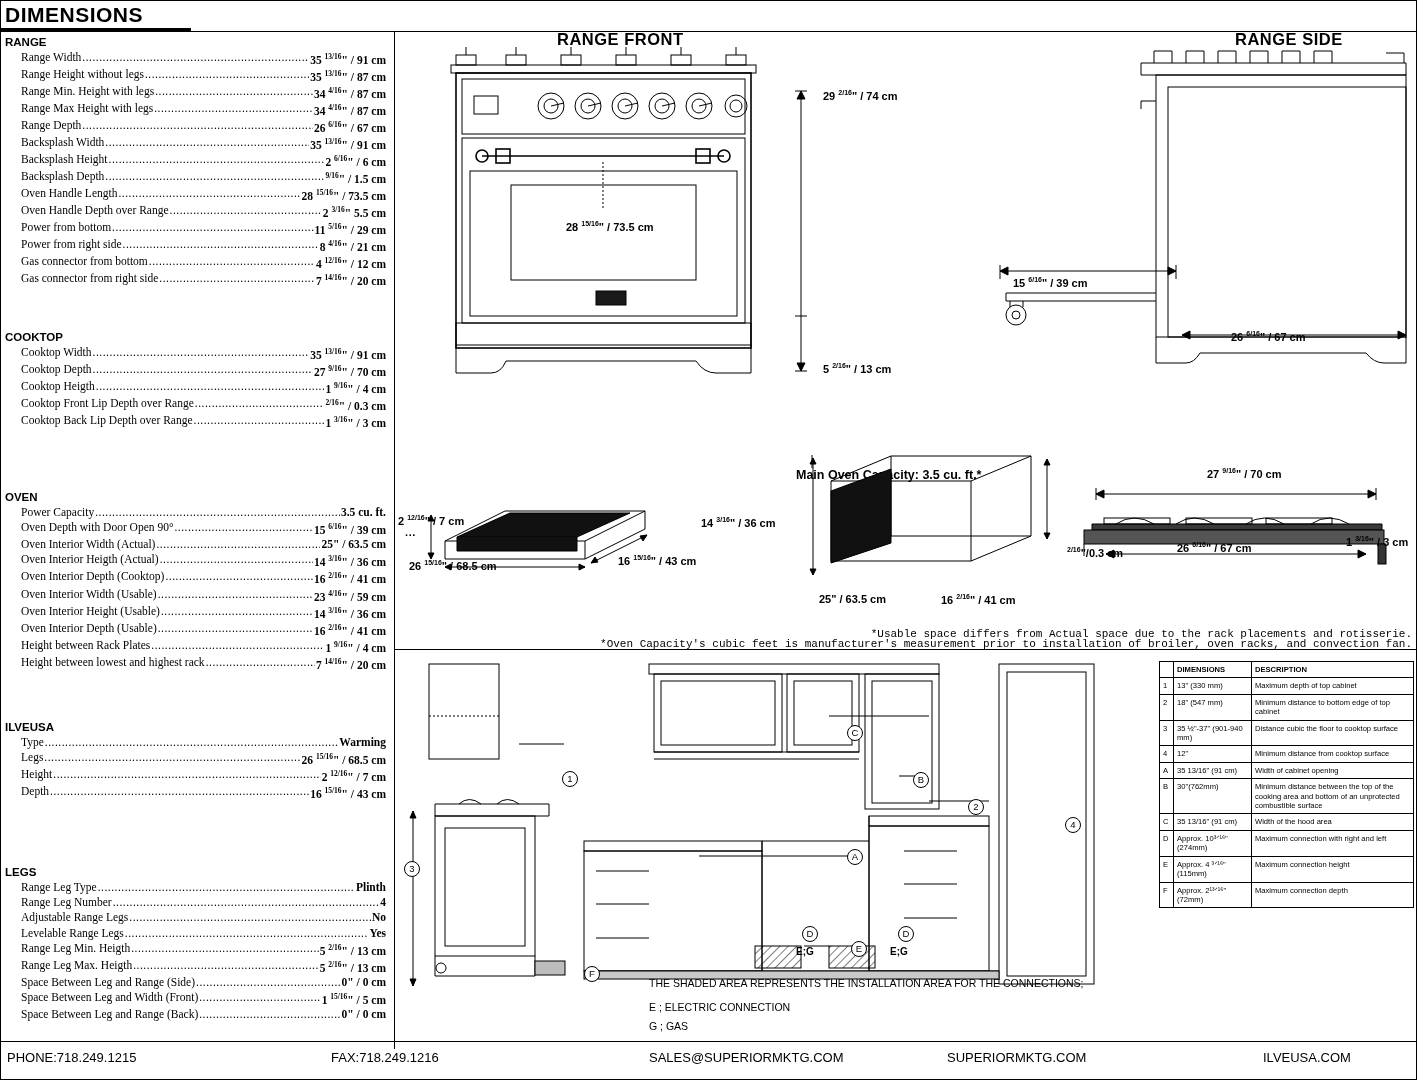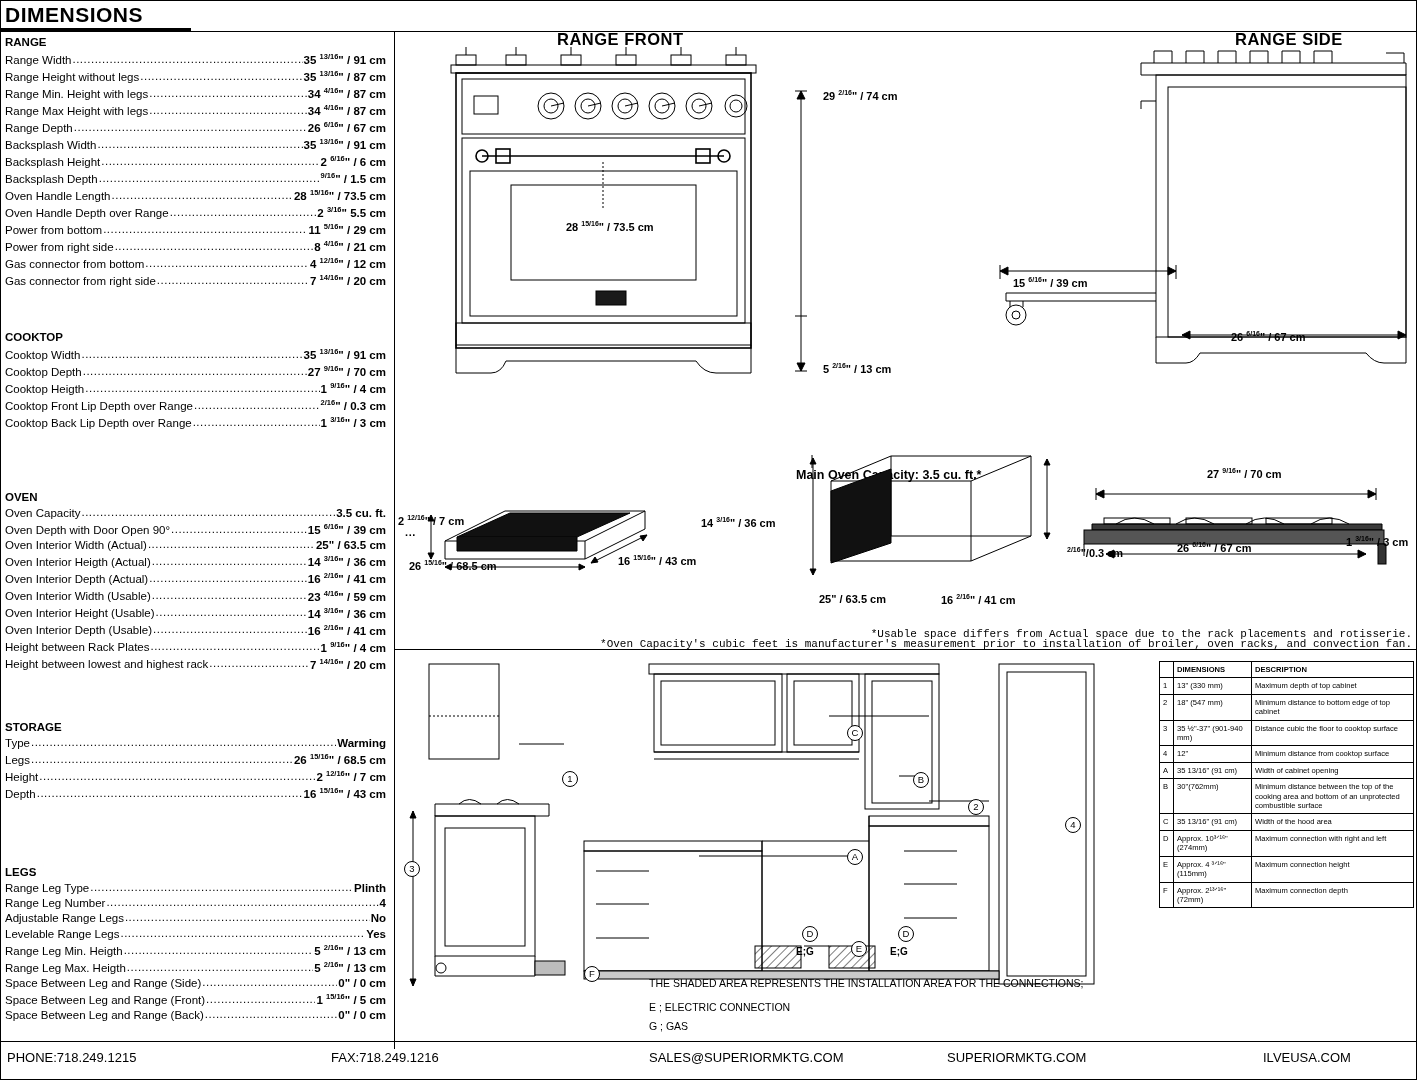--- a/index.html
+++ b/index.html
@@ -18,23 +18,23 @@
   .title {
     position:absolute; left:4px; top:2px;
     font-size:21px; font-weight:bold; letter-spacing:0.5px;
   }
   .title-rule { position:absolute; left:0; top:27px; width:190px; height:3px; background:#000; }
 
   
   .left-col { position:absolute; left:0; top:30px; width:393px; height:1020px; }
   .sec-head { font-size:11.5px; font-weight:bold; margin:0 0 2px 4px; }
   .spec-row {
-    display:flex; align-items:flex-end;
+    display:flex; align-items:flex-start;
     font-size:11.5px; line-height:14.2px;
-    margin:0 8px 0 4px; white-space:nowrap;
+    margin:0 8px 0 20px; white-space:nowrap;font-family:Liberation Serif, serif;
   }
   .spec-label { flex:0 0 auto; }
   .spec-dots { flex:1 1 auto; overflow:hidden; letter-spacing:0.5px; margin:0 1px 1px 1px; }
   .spec-val { flex:0 0 auto; font-weight:bold; }
   .spec-val sup { font-weight:bold; font-size:7.5px; vertical-align:super; }
 
   
   .v-divider { position:absolute; left:393px; top:30px; width:1px; height:1018px; background:#000; }
   
   .h-divider { position:absolute; left:393px; top:648px; width:1023px; height:1px; background:#000; }
@@ -187,41 +187,41 @@
       <div class="spec-row">
           <span class="spec-label">Cooktop Back Lip Depth over Range</span>
           <span class="spec-dots">.........................................................................................................</span>
           <span class="spec-val">1 <sup>3/16</sup>" / 3 cm</span>
         </div>
     </div>
 
     <div style="position:absolute;left:0;top:460px;width:393px;">
       <div class="sec-head">OVEN</div>
       <div class="spec-row">
-          <span class="spec-label">Oven Capacity</span>
+          <span class="spec-label">Power Capacity</span>
           <span class="spec-dots">.........................................................................................................</span>
           <span class="spec-val">3.5 cu. ft.</span>
         </div>
       <div class="spec-row">
           <span class="spec-label">Oven Depth with Door Open 90°</span>
           <span class="spec-dots">.........................................................................................................</span>
           <span class="spec-val">15 <sup>6/16</sup>" / 39 cm</span>
         </div>
       <div class="spec-row">
           <span class="spec-label">Oven Interior Width (Actual)</span>
           <span class="spec-dots">.........................................................................................................</span>
           <span class="spec-val">25" / 63.5 cm</span>
         </div>
       <div class="spec-row">
           <span class="spec-label">Oven Interior Heigth (Actual)</span>
           <span class="spec-dots">.........................................................................................................</span>
           <span class="spec-val">14 <sup>3/16</sup>" / 36 cm</span>
         </div>
       <div class="spec-row">
-          <span class="spec-label">Oven Interior Depth (Actual)</span>
+          <span class="spec-label">Oven Interior Depth (Cooktop)</span>
           <span class="spec-dots">.........................................................................................................</span>
           <span class="spec-val">16 <sup>2/16</sup>" / 41 cm</span>
         </div>
       <div class="spec-row">
           <span class="spec-label">Oven Interior Width (Usable)</span>
           <span class="spec-dots">.........................................................................................................</span>
           <span class="spec-val">23 <sup>4/16</sup>" / 59 cm</span>
         </div>
       <div class="spec-row">
           <span class="spec-label">Oven Interior Height (Usable)</span>
@@ -239,21 +239,21 @@
           <span class="spec-val">1 <sup>9/16</sup>" / 4 cm</span>
         </div>
       <div class="spec-row">
           <span class="spec-label">Height between lowest and highest rack</span>
           <span class="spec-dots">.........................................................................................................</span>
           <span class="spec-val">7 <sup>14/16</sup>" / 20 cm</span>
         </div>
     </div>
 
     <div style="position:absolute;left:0;top:690px;width:393px;">
-      <div class="sec-head">STORAGE</div>
+      <div class="sec-head">ILVEUSA</div>
       <div class="spec-row">
           <span class="spec-label">Type</span>
           <span class="spec-dots">.........................................................................................................</span>
           <span class="spec-val">Warming</span>
         </div>
       <div class="spec-row">
           <span class="spec-label">Legs</span>
           <span class="spec-dots">.........................................................................................................</span>
           <span class="spec-val">26 <sup>15/16</sup>" / 68.5 cm</span>
         </div>
@@ -300,21 +300,21 @@
           <span class="spec-label">Range Leg Max. Heigth</span>
           <span class="spec-dots">.........................................................................................................</span>
           <span class="spec-val">5 <sup>2/16</sup>" / 13 cm</span>
         </div>
       <div class="spec-row">
           <span class="spec-label">Space Between Leg and Range (Side)</span>
           <span class="spec-dots">.........................................................................................................</span>
           <span class="spec-val">0" / 0 cm</span>
         </div>
       <div class="spec-row">
-          <span class="spec-label">Space Between Leg and Range (Front)</span>
+          <span class="spec-label">Space Between Leg and Width (Front)</span>
           <span class="spec-dots">.........................................................................................................</span>
           <span class="spec-val">1 <sup>15/16</sup>" / 5 cm</span>
         </div>
       <div class="spec-row">
           <span class="spec-label">Space Between Leg and Range (Back)</span>
           <span class="spec-dots">.........................................................................................................</span>
           <span class="spec-val">0" / 0 cm</span>
         </div>
     </div>
   </div>

